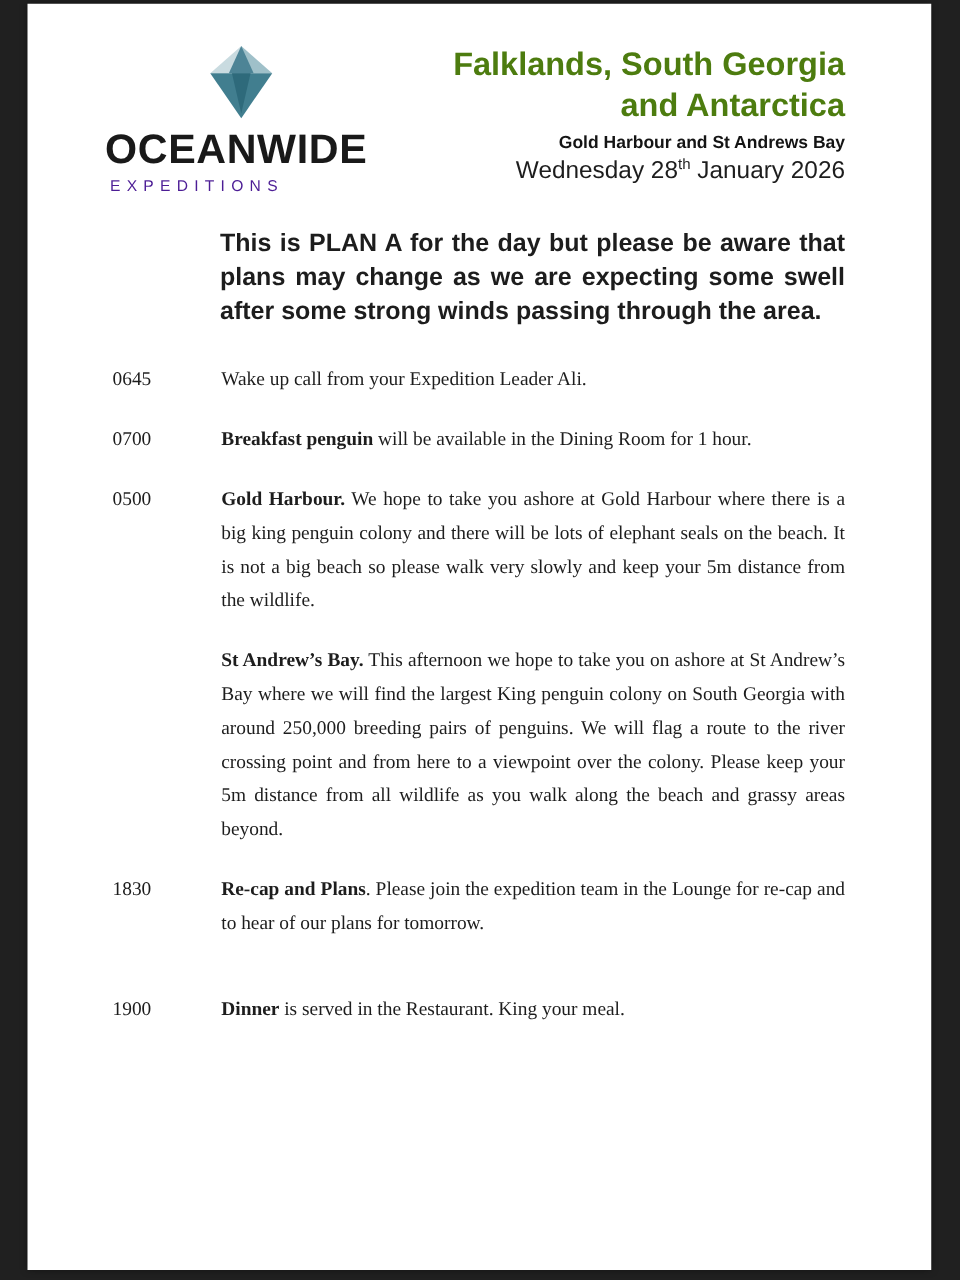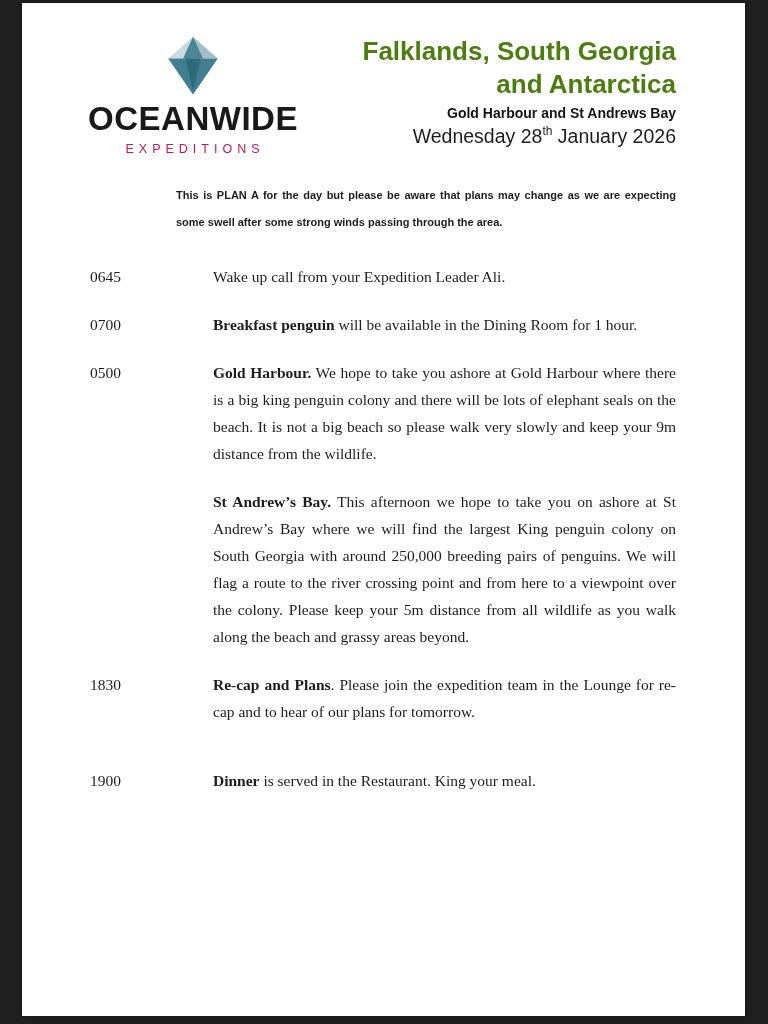--- a/index.html
+++ b/index.html
@@ -14,67 +14,67 @@
     position: absolute;
     left: 22px; top: 3px;
     width: 723px; height: 1013px;
     background: #ffffff;
     color: #1d1d1d;
     padding: 30px 69px 0 62px;
     box-shadow: 0 0 6px rgba(0,0,0,0.5);
   }
   
   .doc-header { display: flex; justify-content: space-between; align-items: flex-start; }
-  .logo { width: 218px; text-align: center; margin-top: 2px; flex-shrink: 0; }
+  .logo { width: 218px; text-align: left; margin-top: 2px; flex-shrink: 0; }
   .logo svg { width: 62px; height: 62px; display: block; margin: 0 auto; }
   .brand {
     font-size: 33px; font-weight: bold; letter-spacing: 0.5px;
     color: #191919; margin-top: 3px; white-space: nowrap;
   }
   .tagline {
     font-size: 12.5px; letter-spacing: 5px; margin-top: 4px;
     white-space: nowrap; padding-left: 4px;
   }
   .titles { text-align: right; flex: 1; padding-top: 2px; }
   .title-main { font-size: 26px; font-weight: bold; line-height: 1.28; color: #4d7c0f; }
   .subtitle { font-size: 14px; font-weight: bold; margin-top: 3px; color: #141414; }
   .date-line { font-size: 19.5px; margin-top: 3px; color: #1d1d1d; }
   .date-line sup { font-size: 12px; }
   
   .notice {
     margin: 26px 0 0 92px;
-    font-size: 11px; font-weight: bold;
+    font-size: 20px; font-weight: bold;
     line-height: 27px; text-align: justify;
   }
   
   #schedule { margin-top: 27px; font-family: Liberation Serif, serif; }
   .row { display: flex; margin-top: 21px; font-size: 15.5px; }
   .row:first-child { margin-top: 0; }
   .row:last-child { margin-top: 42px; }
   .time { width: 93px; flex-shrink: 0; padding-left: 6px; line-height: 27px; }
-  .desc { flex: 1; line-height: 27px; text-align: justify; margin-left: 36px; }
+  .desc { flex: 1; line-height: 27px; text-align: justify; }
   .desc strong { font-weight: bold; }
 </style>
 </head>
 <body>
 
 <div class="frame">
   <div class="page">
 
     <header class="doc-header">
       <div class="logo">
         <svg viewBox="0 0 100 100" aria-hidden="true">
           <polygon points="50,3 10,38 50,38" fill="#c9dbe0"></polygon>
           <polygon points="50,3 90,38 50,38" fill="#9fc0c9"></polygon>
           <polygon points="50,3 34,38 66,38" fill="#4d8496"></polygon>
           <polygon points="10,38 90,38 50,96" fill="#417e8f"></polygon>
           <polygon points="38,38 62,38 50,90" fill="#2e6a7b"></polygon>
         </svg>
         <div class="brand">OCEANWIDE</div>
-        <div class="tagline" style="color: #be185d;">EXPEDITIONS</div>
+        <div class="tagline" style="color: #4c1d95;">EXPEDITIONS</div>
       </div>
 
       <div class="titles">
         <div class="title-main">
           <span>Falklands, South Georgia</span><br>
           <span>and Antarctica</span>
         </div>
         <div class="subtitle">Gold Harbour and St Andrews Bay</div>
         <div class="date-line">
           <span>Wednesday 28</span><sup>th</sup><span> January 2026</span>
@@ -88,21 +88,21 @@
         <div class="row">
           <div class="time">0645</div>
           <div class="desc"><strong></strong><span>Wake up call from your Expedition Leader Ali.</span></div>
         </div>
         <div class="row">
           <div class="time">0700</div>
           <div class="desc"><strong>Breakfast penguin</strong><span> will be available in the Dining Room for 1 hour.</span></div>
         </div>
         <div class="row">
           <div class="time">0500</div>
-          <div class="desc"><strong>Gold Harbour.</strong><span> We hope to take you ashore at Gold Harbour where there is a big king penguin colony and there will be lots of elephant seals on the beach. It is not a big beach so please walk very slowly and keep your 9m distance from the wildlife.</span></div>
+          <div class="desc"><strong>Gold Harbour.</strong><span> We hope to take you ashore at Gold Harbour where there is a big king penguin colony and there will be lots of elephant seals on the beach. It is not a big beach so please walk very slowly and keep your 5m distance from the wildlife.</span></div>
         </div>
         <div class="row">
           <div class="time"></div>
           <div class="desc"><strong>St Andrew’s Bay.</strong><span> This afternoon we hope to take you on ashore at St Andrew’s Bay where we will find the largest King penguin colony on South Georgia with around 250,000 breeding pairs of penguins. We will flag a route to the river crossing point and from here to a viewpoint over the colony. Please keep your 5m distance from all wildlife as you walk along the beach and grassy areas beyond.</span></div>
         </div>
         <div class="row">
           <div class="time">1830</div>
           <div class="desc"><strong>Re-cap and Plans</strong><span>. Please join the expedition team in the Lounge for re-cap and to hear of our plans for tomorrow.</span></div>
         </div>
         <div class="row">

